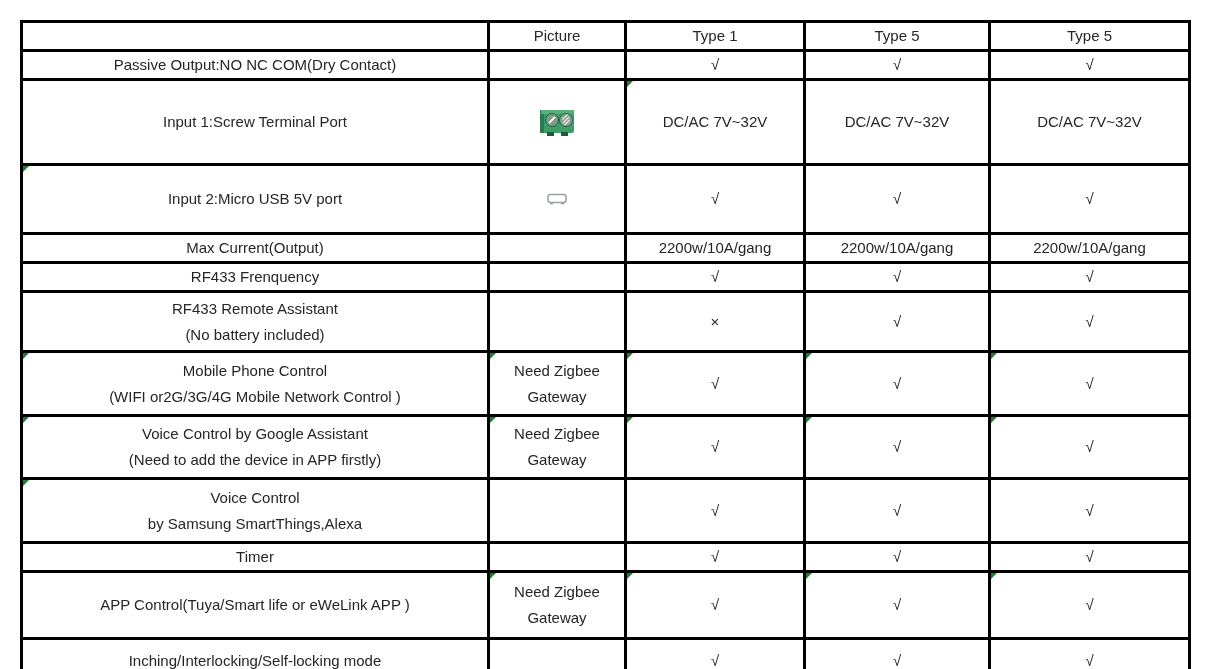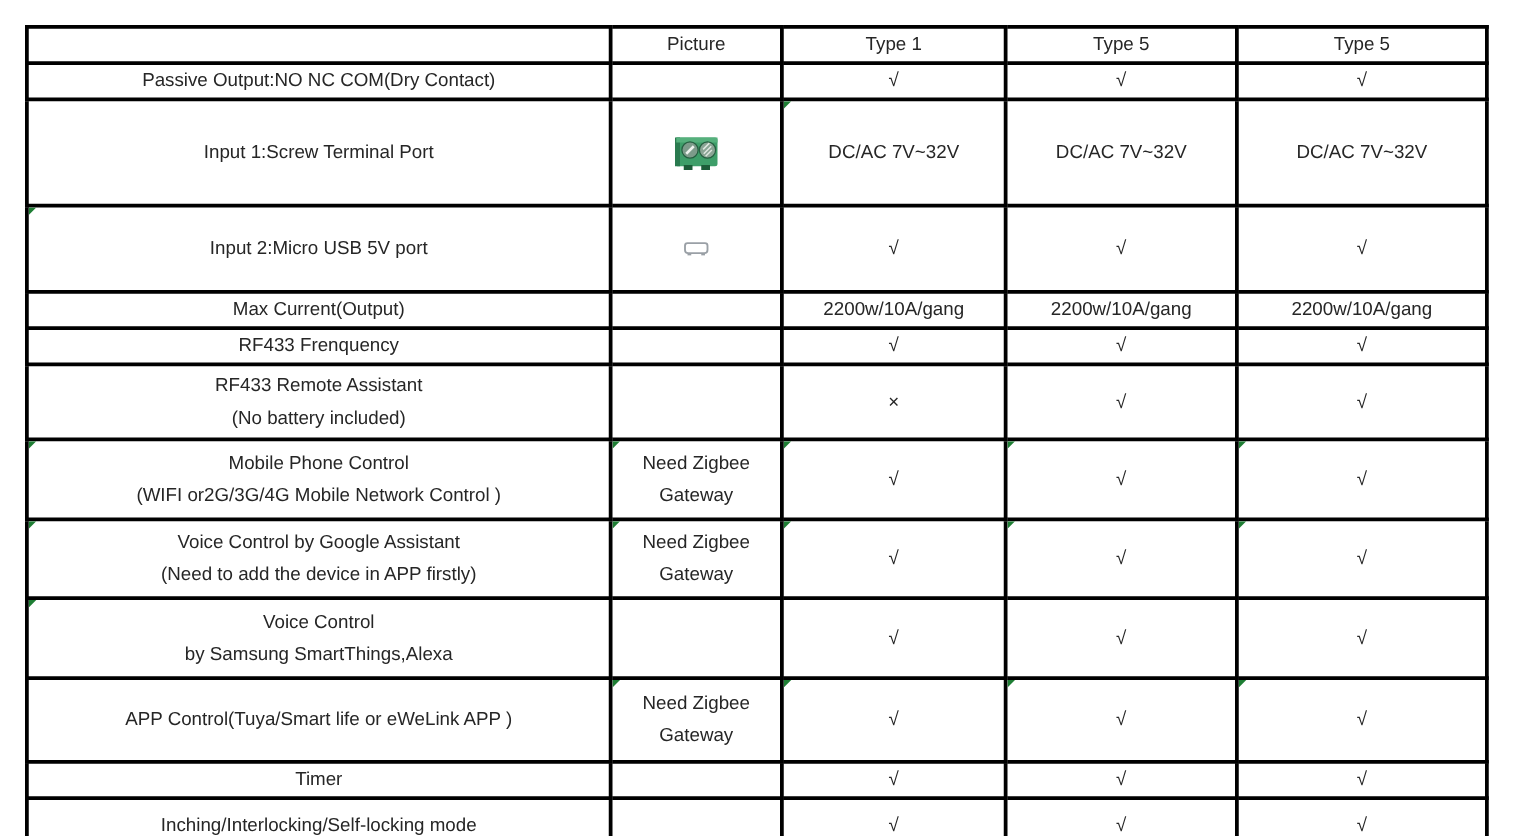--- a/index.html
+++ b/index.html
@@ -133,34 +133,34 @@
       <td><i class="flag"></i><span class="sym">√</span></td>
     </tr>
     <tr style="height:64px">
       <td><i class="flag"></i><span>Voice Control
 by Samsung SmartThings,Alexa</span></td>
       <td><span></span></td>
       <td><span class="sym">√</span></td>
       <td><span class="sym">√</span></td>
       <td><span class="sym">√</span></td>
     </tr>
+    <tr style="height:27px">
+      <td><span>Timer</span></td>
+      <td><span></span></td>
+      <td><span class="sym">√</span></td>
+      <td><span class="sym">√</span></td>
+      <td><span class="sym">√</span></td>
+    </tr>
     <tr style="height:67px">
       <td><span>APP Control(Tuya/Smart life or eWeLink APP )</span></td>
       <td><i class="flag"></i><span>Need Zigbee
 Gateway</span></td>
       <td><i class="flag"></i><span class="sym">√</span></td>
       <td><i class="flag"></i><span class="sym">√</span></td>
       <td><i class="flag"></i><span class="sym">√</span></td>
-    </tr>
-    <tr style="height:27px">
-      <td><span>Timer</span></td>
-      <td><span></span></td>
-      <td><span class="sym">√</span></td>
-      <td><span class="sym">√</span></td>
-      <td><span class="sym">√</span></td>
     </tr>
     <tr style="height:44px">
       <td><span>Inching/Interlocking/Self-locking mode</span></td>
       <td><span></span></td>
       <td><span class="sym">√</span></td>
       <td><span class="sym">√</span></td>
       <td><span class="sym">√</span></td>
     </tr>
 
   </tbody>

